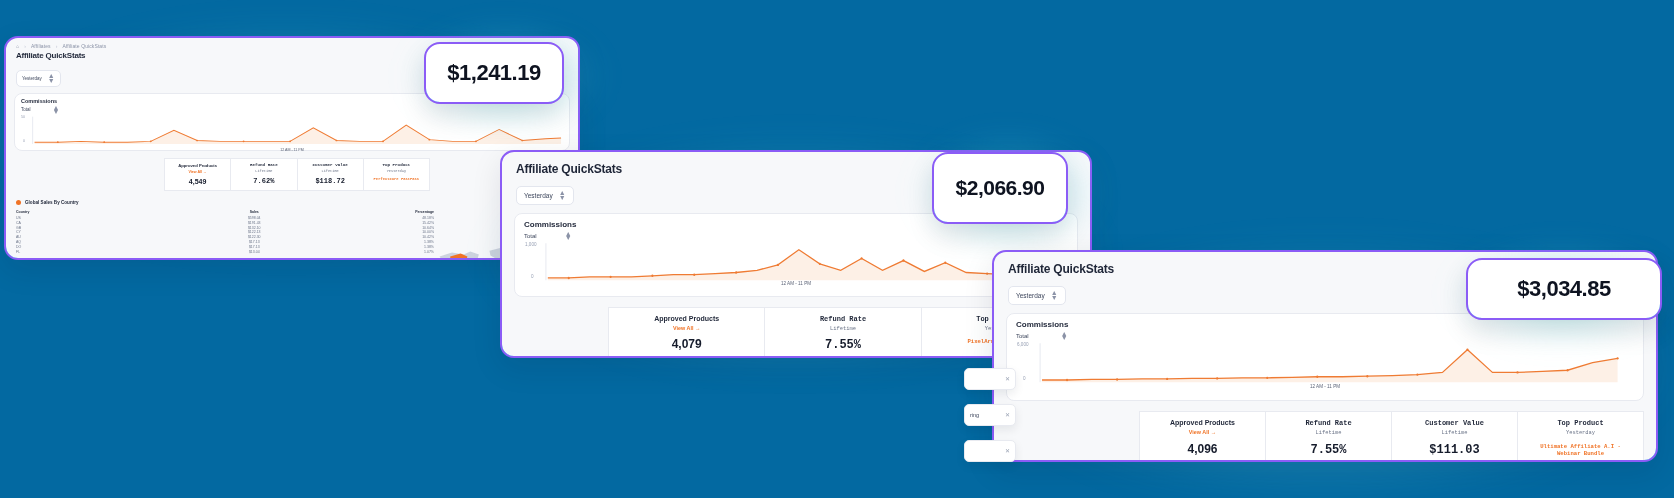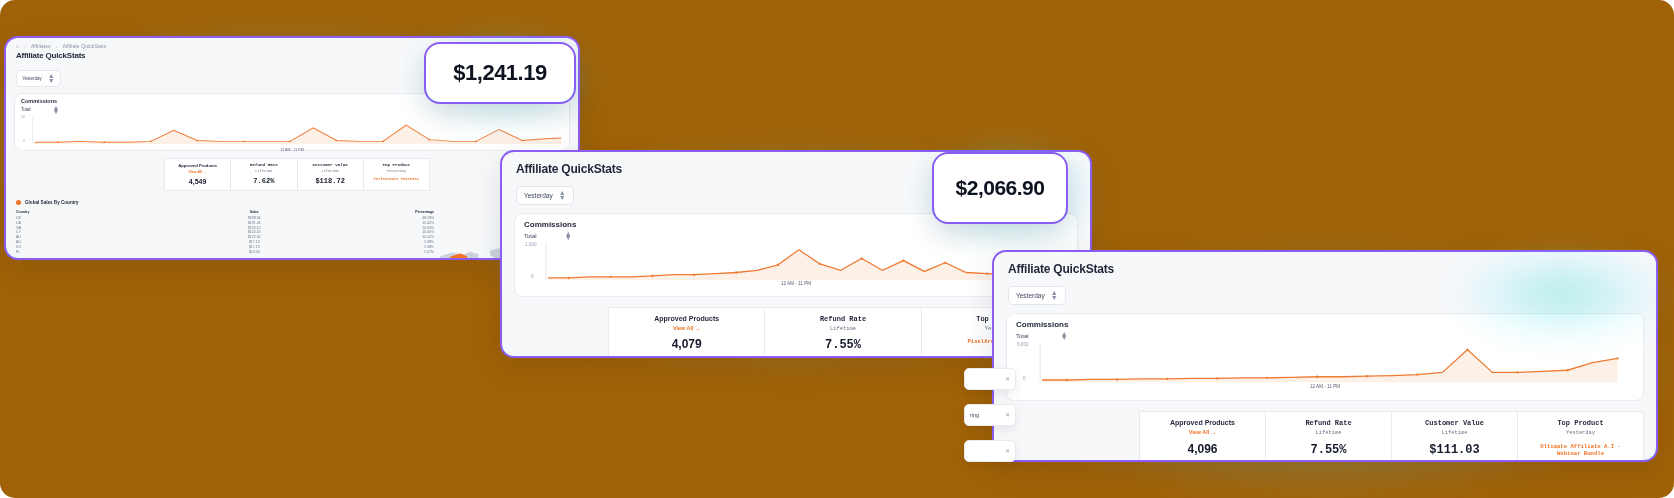--- a/index.html
+++ b/index.html
@@ -2,21 +2,21 @@
 <html><head>
 <meta charset="utf-8">
 <style>
   * { box-sizing: border-box; margin: 0; padding: 0; }
   html, body {
     width: 1674px; height: 498px;
     background: #ffffff;
     font-family: "Liberation Sans", sans-serif;
     overflow: hidden;
   }
-  .stage { position: relative; width: 1674px; height: 498px; background:#a16207;border-radius:15px; }
+  .stage { position: relative; width: 1674px; height: 498px; background:#0369a1; }
 
   
   .halo {
     position: absolute;
     border-radius: 18px;
     background: radial-gradient(ellipse at center, rgba(45,212,191,0.38) 0%, rgba(103,232,249,0.22) 40%, rgba(255,255,255,0) 72%);
     filter: blur(16px);
     pointer-events: none;
   }
 
@@ -274,21 +274,21 @@
         <path d="M250,66 L268,62 L278,70 L270,80 L254,78 Z"></path>
       </g>
       <g fill="#f07326">
         <path d="M44,30 L66,24 L80,30 L76,44 L58,52 L46,44 Z"></path>
         <path d="M150,56 L166,54 L174,64 L166,78 L154,74 L148,64 Z"></path>
       </g>
     </svg>
   </div>
 
   <div class="halo" style="left:410px; top:28px; width:190px; height:96px;"></div>
-  <div class="bubble" style="left:424px; top:42px; width:152px; height:62px; font-size:22px;">
+  <div class="bubble" style="left:424px; top:42px; width:140px; height:62px; font-size:22px;">
     <span>$1,241.19</span>
   </div>
 
   <div class="halo" style="left:486px; top:138px; width:618px; height:232px;"></div>
 
   <div class="card" style="left:500px; top:150px; width:592px; height:208px;">
 
     <div class="card-title" style="font-size:12px; padding:10px 0 0 14px;">Affiliate QuickStats</div>
 
     <div style="padding:8px 14px 0 14px;">
@@ -440,14 +440,17 @@
   </div>
   <div class="toast" style="left:964px; top:404px; width:52px; height:22px; padding:0 5px; justify-content:space-between; font-size:5.5px;">
     <span>ring</span>
     <span class="x-ico">✕</span>
   </div>
   <div class="toast" style="left:964px; top:440px; width:52px; height:22px; padding:0 5px; justify-content:flex-end;">
     <span class="x-ico">✕</span>
   </div>
 
   <div class="halo" style="left:1452px; top:248px; width:220px; height:92px;"></div>
+  <div class="bubble" style="left:1466px; top:258px; width:196px; height:62px; font-size:22px;">
+    <span>$3,034.85</span>
+  </div>
 
 </div>
 
 </body></html>

